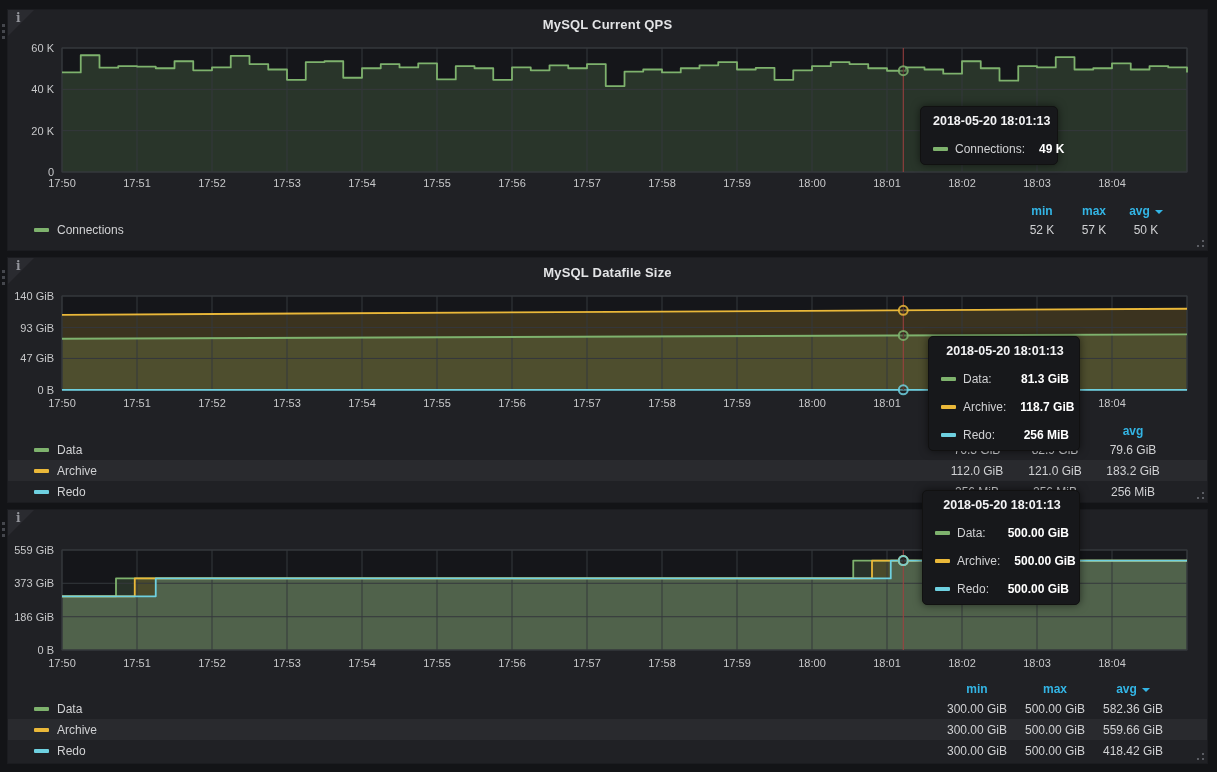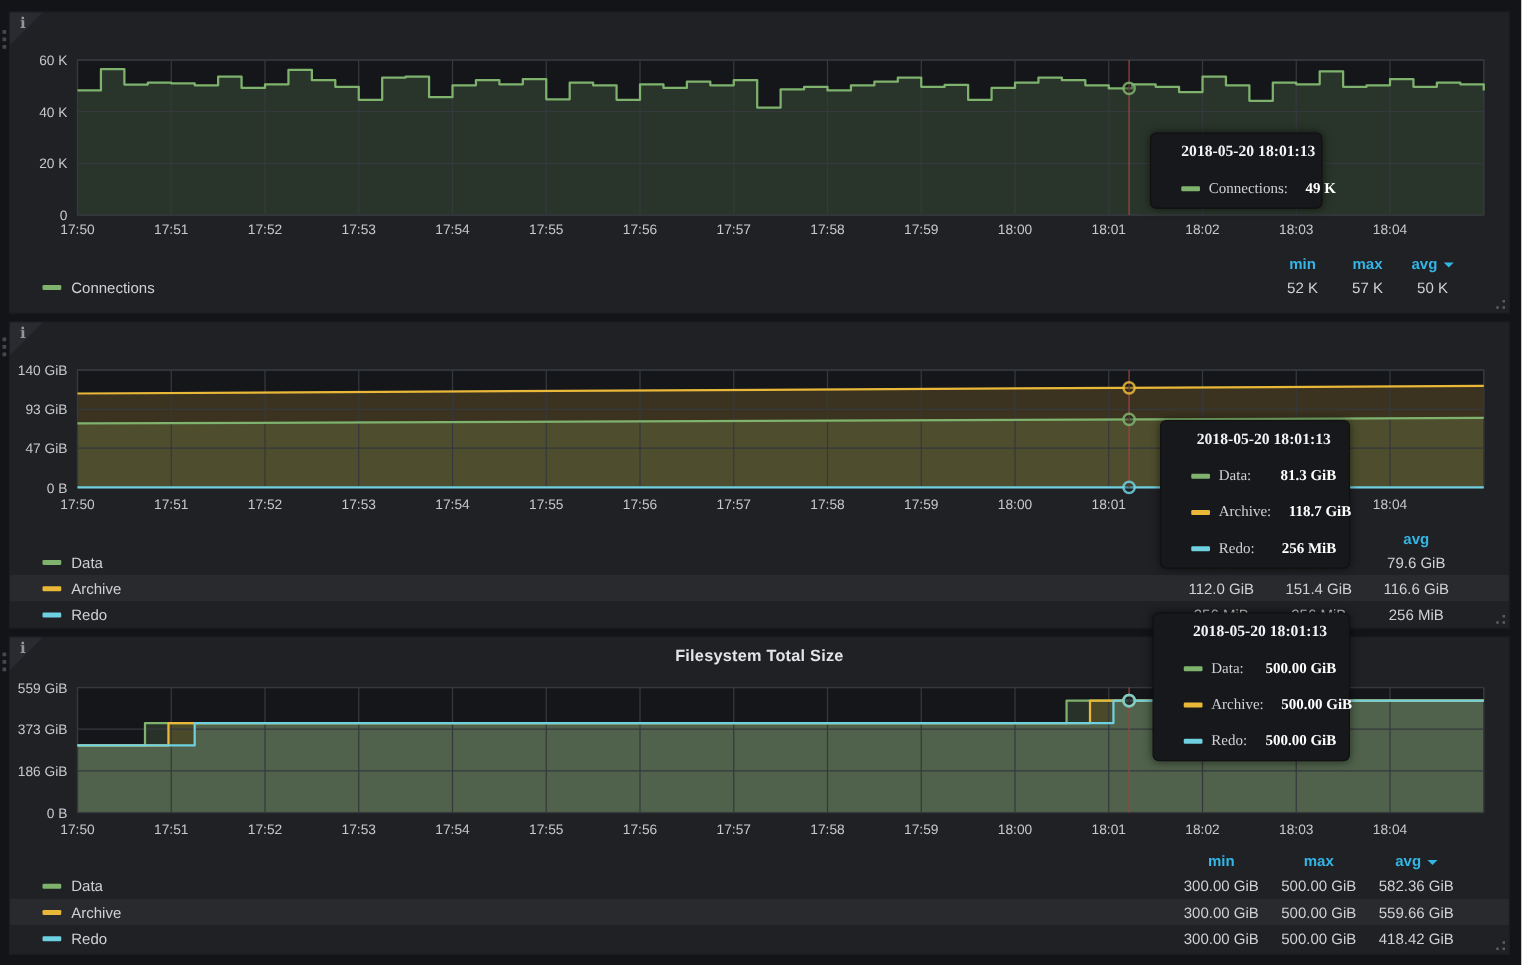--- a/index.html
+++ b/index.html
@@ -32,22 +32,22 @@
   .grip{position:absolute;right:2px;bottom:2px;width:12px;height:12px;cursor:nwse-resize;}
   .grip b{position:absolute;width:2px;height:2px;background:#5b5d63;}
   .grip b:nth-child(1){right:1px;bottom:1px;}
   .grip b:nth-child(2){right:1px;bottom:6px;}
   .grip b:nth-child(3){right:6px;bottom:1px;}
   
   .row-handle{position:absolute;left:2px;width:4px;cursor:move;}
   .row-handle b{display:block;width:3px;height:3px;background:#45474d;margin:0 0 3px 0;}
   
   .gtooltip{position:absolute;background:#17181b;border:1px solid #111;border-radius:5px;
-    padding:7px 10px 8px 24px;box-shadow:0 0 8px rgba(0,0,0,.55);z-index:50;
-    font-size:12px;color:#d0d1d3;box-sizing:border-box;font-family:Liberation Serif, serif;}
+    padding:7px 10px 8px 12px;box-shadow:0 0 8px rgba(0,0,0,.55);z-index:50;
+    font-size:12px;color:#d0d1d3;box-sizing:border-box;}
   .tt-time{font-weight:700;color:#f3f3f5;text-align:center;margin-bottom:6px;font-size:12.5px;white-space:nowrap;}
   .tt-row{display:flex;align-items:center;margin-top:14px;white-space:nowrap;}
   .tt-row .dash{margin-right:7px;}
   .tt-val{margin-left:auto;font-weight:700;color:#ffffff;padding-left:14px;}
 </style>
 </head>
 <body>
 
 <div id="stage">
 <div id="dashboard">
@@ -65,20 +65,21 @@
   <div class="row-handle" style="top:522px">
         <b></b>
         <b></b>
         <b></b>
       </div>
 
   <section class="panel panel-qps" style="top:10px;height:240px">
     <div class="info-corner">
       <span class="info-i">i</span>
     </div>
+    <h2 class="panel-title">MySQL Current QPS</h2>
     <svg class="chart" width="1199" height="188">
           <rect x="54" y="38" width="1125" height="124" fill="#15161a"></rect>
           <path d="M54,62.38666666666667 L72.75,62.38666666666667 L72.75,45.233333333333334 L91.5,45.233333333333334 L91.5,57.63333333333333 L110.25,57.63333333333333 L110.25,56.18666666666666 L129,56.18666666666666 L129,56.6 L147.75,56.6 L147.75,58.25333333333333 L166.5,58.25333333333333 L166.5,51.226666666666674 L185.25,51.226666666666674 L185.25,60.31999999999999 L204,60.31999999999999 L204,57.42666666666666 L222.75,57.42666666666666 L222.75,45.853333333333325 L241.5,45.853333333333325 L241.5,54.120000000000005 L260.25,54.120000000000005 L260.25,59.49333333333333 L279,59.49333333333333 L279,69.82666666666665 L297.75,69.82666666666665 L297.75,52.05333333333333 L316.5,52.05333333333333 L316.5,51.226666666666674 L335.25,51.226666666666674 L335.25,67.75999999999999 L354,67.75999999999999 L354,58.25333333333333 L372.75,58.25333333333333 L372.75,54.120000000000005 L391.5,54.120000000000005 L391.5,57.42666666666666 L410.25,57.42666666666666 L410.25,53.29333333333333 L429,53.29333333333333 L429,69.41333333333334 L447.75,69.41333333333334 L447.75,56.18666666666666 L466.5,56.18666666666666 L466.5,58.25333333333333 L485.25,58.25333333333333 L485.25,69.82666666666665 L504,69.82666666666665 L504,57.42666666666666 L522.75,57.42666666666666 L522.75,60.31999999999999 L541.5,60.31999999999999 L541.5,55.36 L560.25,55.36 L560.25,58.25333333333333 L579,58.25333333333333 L579,54.120000000000005 L597.75,54.120000000000005 L597.75,76.02666666666667 L616.5,76.02666666666667 L616.5,61.559999999999995 L635.25,61.559999999999995 L635.25,59.49333333333333 L654,59.49333333333333 L654,62.38666666666667 L672.75,62.38666666666667 L672.75,58.25333333333333 L691.5,58.25333333333333 L691.5,55.36 L710.25,55.36 L710.25,52.05333333333333 L729,52.05333333333333 L729,59.49333333333333 L747.75,59.49333333333333 L747.75,57.84 L766.5,57.84 L766.5,69.82666666666665 L785.25,69.82666666666665 L785.25,60.31999999999999 L804,60.31999999999999 L804,56.18666666666666 L822.75,56.18666666666666 L822.75,52.05333333333333 L841.5,52.05333333333333 L841.5,54.120000000000005 L860.25,54.120000000000005 L860.25,58.25333333333333 L879,58.25333333333333 L879,60.733333333333334 L897.75,60.733333333333334 L897.75,57.42666666666666 L916.5,57.42666666666666 L916.5,59.49333333333333 L935.25,59.49333333333333 L935.25,63.626666666666665 L954,63.626666666666665 L954,51.226666666666674 L972.75,51.226666666666674 L972.75,58.25333333333333 L991.5,58.25333333333333 L991.5,70.65333333333334 L1010.25,70.65333333333334 L1010.25,56.18666666666666 L1029,56.18666666666666 L1029,57.42666666666666 L1047.75,57.42666666666666 L1047.75,47.093333333333334 L1066.5,47.093333333333334 L1066.5,59.49333333333333 L1085.25,59.49333333333333 L1085.25,58.25333333333333 L1104,58.25333333333333 L1104,53.29333333333333 L1122.75,53.29333333333333 L1122.75,59.49333333333333 L1141.5,59.49333333333333 L1141.5,56.18666666666666 L1160.25,56.18666666666666 L1160.25,57.42666666666666 L1179,57.42666666666666 L1179,62.38666666666667 L1179,162 L54,162 Z" fill="#7EB26D" fill-opacity="0.2" stroke="none"></path>
           <line x1="54" y1="38" x2="54" y2="162" stroke="#35383d" stroke-width="1"></line>
           <line x1="129" y1="38" x2="129" y2="162" stroke="#35383d" stroke-width="1"></line>
           <line x1="204" y1="38" x2="204" y2="162" stroke="#35383d" stroke-width="1"></line>
           <line x1="279" y1="38" x2="279" y2="162" stroke="#35383d" stroke-width="1"></line>
           <line x1="354" y1="38" x2="354" y2="162" stroke="#35383d" stroke-width="1"></line>
           <line x1="429" y1="38" x2="429" y2="162" stroke="#35383d" stroke-width="1"></line>
           <line x1="504" y1="38" x2="504" y2="162" stroke="#35383d" stroke-width="1"></line>
@@ -138,20 +139,21 @@
           <b></b>
           <b></b>
           <b></b>
         </div>
   </section>
 
   <section class="panel" style="top:258px;height:244px">
     <div class="info-corner">
       <span class="info-i">i</span>
     </div>
+    <h2 class="panel-title">MySQL Datafile Size</h2>
     <svg class="chart" width="1199" height="160">
           <rect x="54" y="38" width="1125" height="94" fill="#15161a"></rect>
           <path d="M54,80.77000000000001 L1179,76.33857142857143 L1179,132 L54,132 Z" fill="#7EB26D" fill-opacity="0.22" stroke="none"></path>
           <path d="M54,56.8 L1179,50.75714285714285 L1179,132 L54,132 Z" fill="#EAB839" fill-opacity="0.18" stroke="none"></path>
           <path d="M54,131.83214285714286 L1179,131.83214285714286 L1179,132 L54,132 Z" fill="#6ED0E0" fill-opacity="0.18" stroke="none"></path>
           <line x1="54" y1="38" x2="54" y2="132" stroke="#35383d" stroke-width="1"></line>
           <line x1="129" y1="38" x2="129" y2="132" stroke="#35383d" stroke-width="1"></line>
           <line x1="204" y1="38" x2="204" y2="132" stroke="#35383d" stroke-width="1"></line>
           <line x1="279" y1="38" x2="279" y2="132" stroke="#35383d" stroke-width="1"></line>
           <line x1="354" y1="38" x2="354" y2="132" stroke="#35383d" stroke-width="1"></line>
@@ -210,22 +212,22 @@
         <span class="spacer"></span>
         <span class="col">76.3 GiB</span>
         <span class="col">82.9 GiB</span>
         <span class="col">79.6 GiB</span>
       </div>
       <div class="legend-row stripe" style="top:36px">
         <span class="dash" style="background: rgb(234, 184, 57);"></span>
         <span class="sname">Archive</span>
         <span class="spacer"></span>
         <span class="col">112.0 GiB</span>
-        <span class="col">151.4 GiB</span>
-        <span class="col">116.6 GiB</span>
+        <span class="col">121.0 GiB</span>
+        <span class="col">183.2 GiB</span>
       </div>
       <div class="legend-row" style="top:57px">
         <span class="dash" style="background: rgb(110, 208, 224);"></span>
         <span class="sname">Redo</span>
         <span class="spacer"></span>
         <span class="col">256 MiB</span>
         <span class="col">256 MiB</span>
         <span class="col">256 MiB</span>
       </div>
     </div>
@@ -233,21 +235,20 @@
           <b></b>
           <b></b>
           <b></b>
         </div>
   </section>
 
   <section class="panel" style="top:510px;height:253px">
     <div class="info-corner">
       <span class="info-i">i</span>
     </div>
-    <h2 class="panel-title">Filesystem Total Size</h2>
     <svg class="chart" width="1199" height="168">
           <rect x="54" y="40" width="1125" height="100" fill="#15161a"></rect>
           <path d="M54,86.33273703041145 L108,86.33273703041145 L108,68.44364937388193 L845.25,68.44364937388193 L845.25,50.55456171735241 L1179,50.55456171735241 L1179,50.55456171735241 L1179,140 L54,140 Z" fill="#7EB26D" fill-opacity="0.18" stroke="none"></path>
           <path d="M54,86.33273703041145 L126.75,86.33273703041145 L126.75,68.44364937388193 L864,68.44364937388193 L864,50.55456171735241 L1179,50.55456171735241 L1179,50.55456171735241 L1179,140 L54,140 Z" fill="#EAB839" fill-opacity="0.18" stroke="none"></path>
           <path d="M54,86.33273703041145 L147.75,86.33273703041145 L147.75,68.44364937388193 L882.75,68.44364937388193 L882.75,50.55456171735241 L1179,50.55456171735241 L1179,50.55456171735241 L1179,140 L54,140 Z" fill="#6ED0E0" fill-opacity="0.18" stroke="none"></path>
           <line x1="54" y1="40" x2="54" y2="140" stroke="#35383d" stroke-width="1"></line>
           <line x1="129" y1="40" x2="129" y2="140" stroke="#35383d" stroke-width="1"></line>
           <line x1="204" y1="40" x2="204" y2="140" stroke="#35383d" stroke-width="1"></line>
           <line x1="279" y1="40" x2="279" y2="140" stroke="#35383d" stroke-width="1"></line>
           <line x1="354" y1="40" x2="354" y2="140" stroke="#35383d" stroke-width="1"></line>

